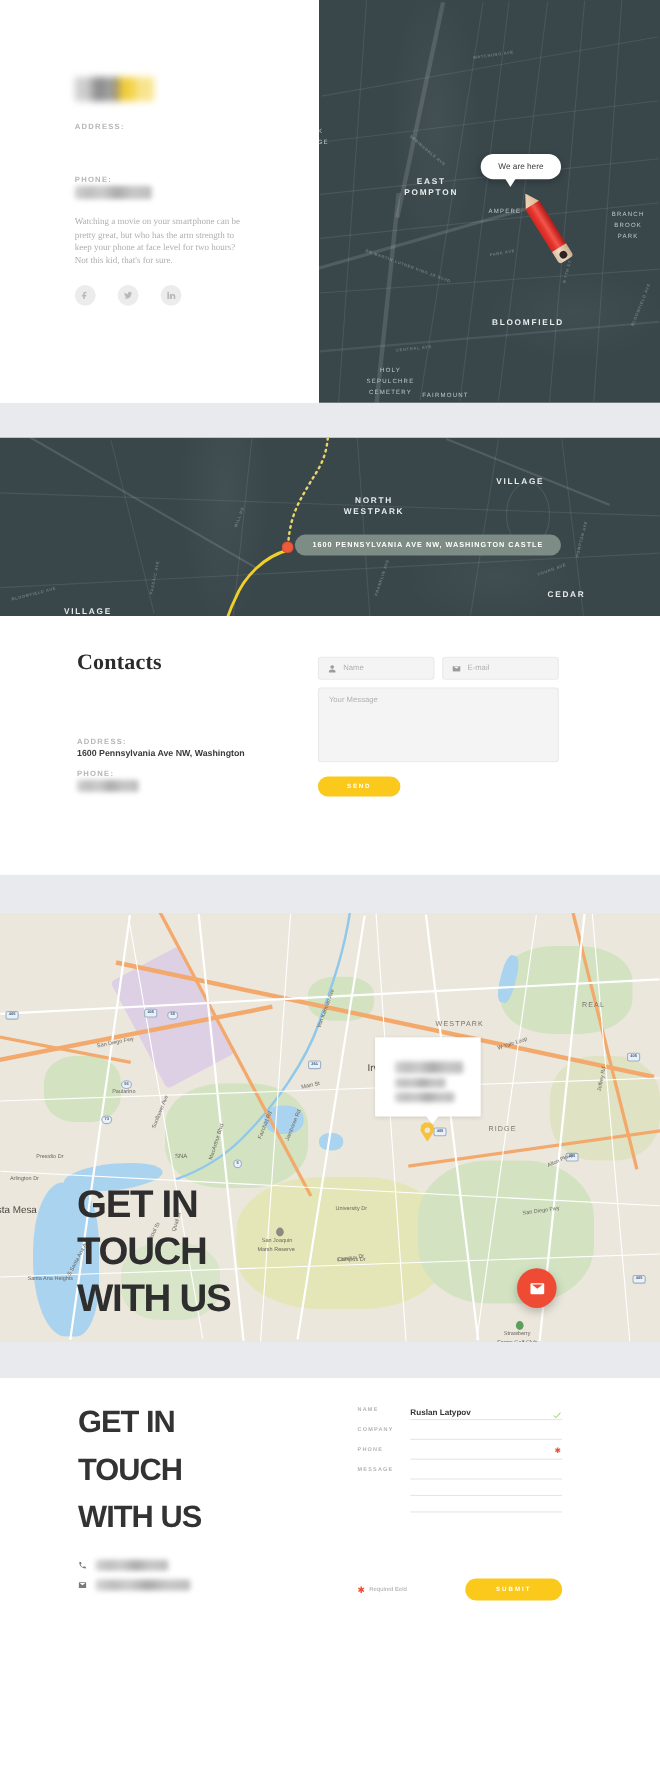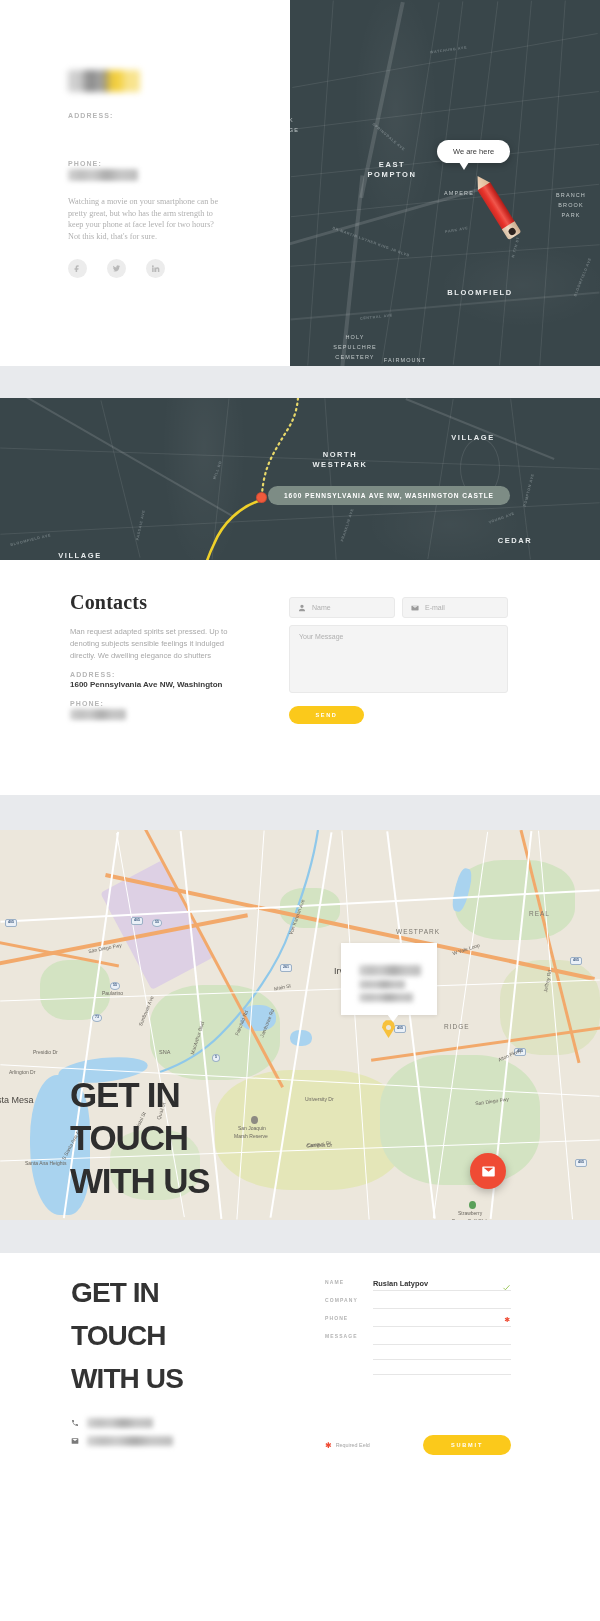--- a/index.html
+++ b/index.html
@@ -389,21 +389,20 @@
   <div class="mstreet" style="left:10px;top:140px;transform:rotate(-14deg);">BLOOMFIELD AVE</div>
   <div class="mstreet" style="left:125px;top:125px;transform:rotate(-78deg);">PASSAIC AVE</div>
   <div class="mstreet" style="left:208px;top:70px;transform:rotate(-70deg);">MILL RD</div>
   <div class="mstreet" style="left:330px;top:125px;transform:rotate(-72deg);">FRANKLIN AVE</div>
   <div class="mstreet" style="left:512px;top:90px;transform:rotate(-76deg);">POMPTON AVE</div>
   <div class="mstreet" style="left:488px;top:118px;transform:rotate(-20deg);">YOUNG AVE</div>
 </section>
 
 <section class="sec3">
   <h2 class="c-title">Contacts</h2>
-  <p class="c-desc">Man request adapted spirits set pressed. Up to denoting subjects sensible feelings it indulged directly. We dwelling elegance do shutters</p>
 
   <div class="s1-label c-addr-label">ADDRESS:</div>
   <div class="c-addr">1600 Pennsylvania Ave NW, Washington</div>
 
   <div class="s1-label c-phone-label">PHONE:</div>
   <div class="c-phone-blur blur blur-bar"></div>
 
   <form class="c-form">
     <div class="row2">
       <div class="fld">

